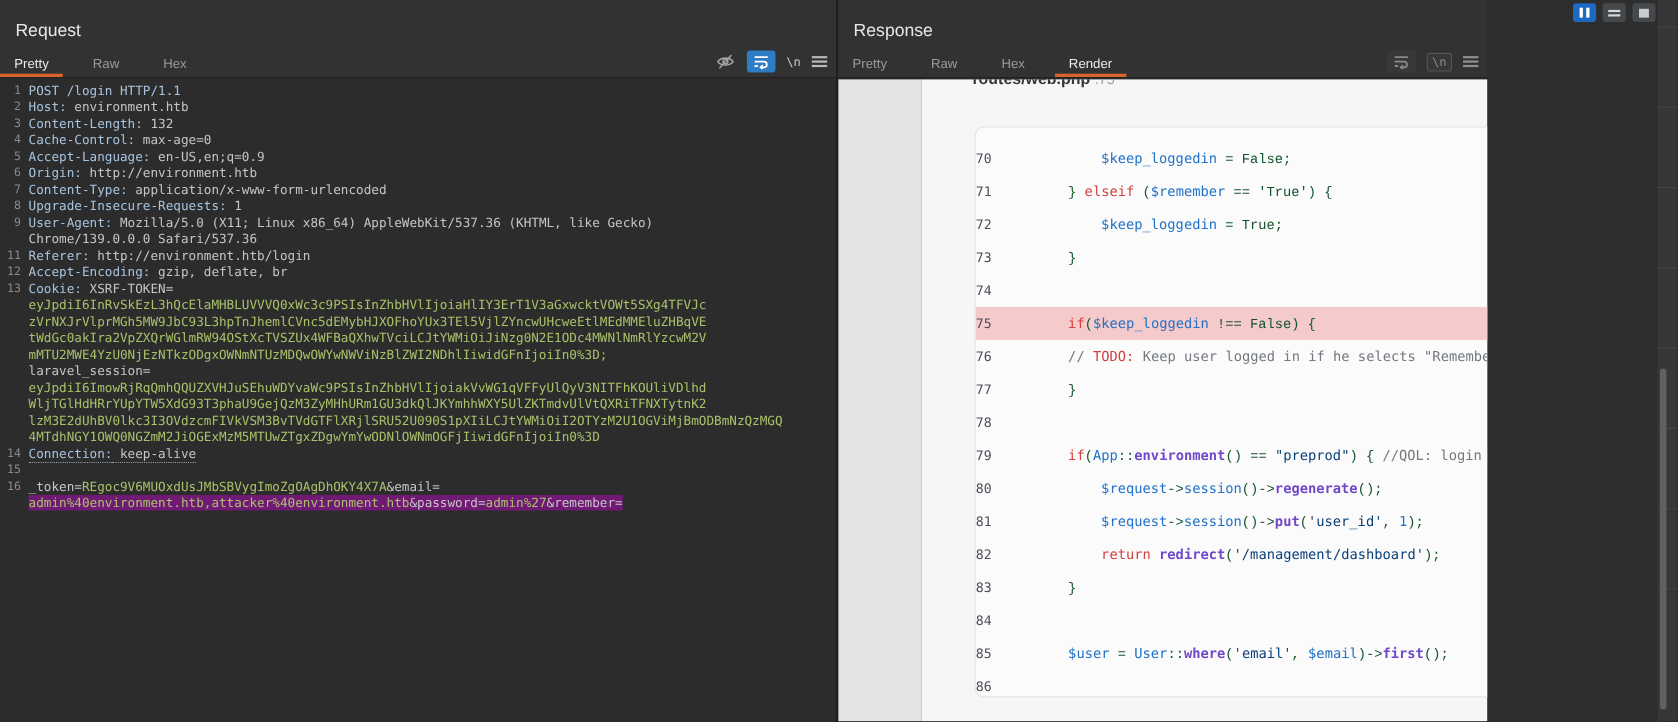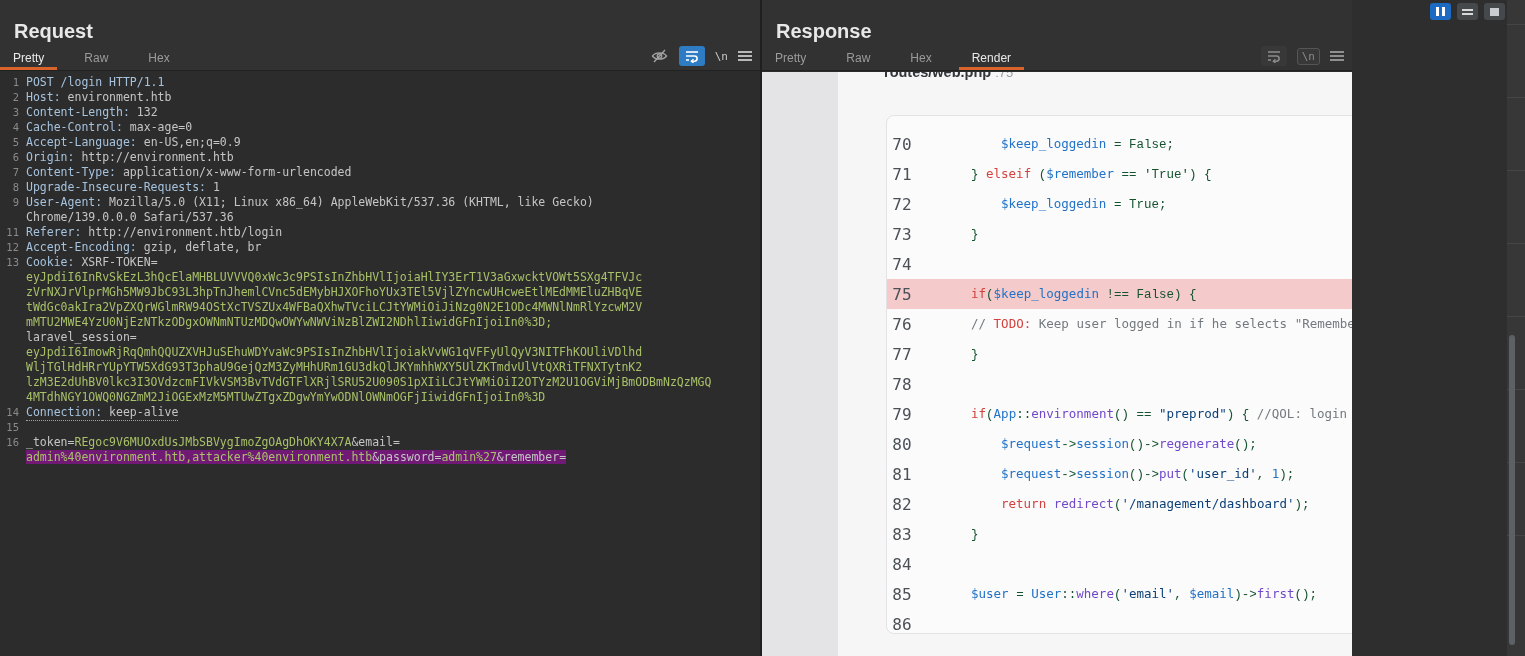--- a/index.html
+++ b/index.html
@@ -17,21 +17,21 @@
   .hbars i { display:block; width:11px; height:2px; background:#d7d9db; margin:2px 0; }
   .sq { width:9px; height:8px; background:#c9cdd1; }
 
   
   .panel { position:absolute; top:0; height:656px; }
   .left-panel  { left:0; width:760px; background:#2c2c2c; }
   .divider { position:absolute; top:0; left:760px; width:2px; height:656px; background:#1f1f1f; }
   .right-panel { left:762px; width:590px; background:#2c2c2c; }
 
   .panel-header { position:relative; height:71px; background:#323232; border-bottom:1px solid #222; }
-  .panel-title { position:absolute; top:20px; left:14px; font-size:20px; font-weight:bold; color:#e8e8e8; }
+  .panel-title { position:absolute; top:20px; left:14px; font-size:16px; font-weight:normal; color:#e8e8e8; }
   .tabs { position:absolute; bottom:0; left:0; display:flex; height:24px; }
   .tab { padding:0 13px; font-size:12px; color:#9b9b9b; display:flex; align-items:center;
          position:relative; cursor:pointer; margin-right:14px; }
   .tab.active { color:#e9e9e9; }
   .tab.active::after { content:""; position:absolute; left:0; right:0; bottom:0; height:3px; background:#d9632b; }
 
   .hdr-icons { position:absolute; right:8px; bottom:4px; display:flex; align-items:center; gap:10px; }
   .icon-btn { width:26px; height:20px; border-radius:3px; display:flex; align-items:center;
               justify-content:center; cursor:pointer; }
   .icon-btn.blue-bg { background:#2e7cc3; }
@@ -64,25 +64,25 @@
   .file-heading { position:absolute; left:46px; top:-8px; font-size:14.5px; font-weight:600;
                   color:#33373b; white-space:nowrap; }
   .file-heading .lineref { color:#9aa1a8; font-weight:400; font-size:13px;text-align:right; }
 
   .code-card { position:absolute; left:48px; top:43px; width:496px; height:519px;
                background:#fbfbfc; border:1px solid #e3e3e6; border-radius:8px;
                overflow:hidden; padding-top:13px;
                font-family:"DejaVu Sans Mono", monospace; font-size:12.5px; }
   .crow { display:flex; height:30px; align-items:center; }
   .crow.hl { background:#f5caca; }
-  .cnum { width:54px; flex:0 0 54px; text-align:center; padding-right:24px; color:#4b5057;
-          font-size:16px; user-select:none; }
+  .cnum { width:54px; flex:0 0 54px; text-align:left; padding-right:24px; color:#4b5057;
+          font-size:12px; user-select:none; }
   .ctext { white-space:pre; color:#24292e; }
   .k-plain{ color:#14532d;font-family:Liberation Mono, monospace; } .k-var{ color:#2272c7; } .k-kw{ color:#d3423e; }
-  .k-fn{ color:#7048c9; } .k-str{ color:#0b3f77; } .k-comment{ color:#73797f; }
+  .k-fn{ color:#7048c9;font-weight:bold; } .k-str{ color:#0b3f77; } .k-comment{ color:#73797f; }
   .k-num{ color:#2272c7; }
 
   
   .edge-strip { position:absolute; top:0; right:0; width:18px; height:656px; background:#373737; z-index:20; }
   .edge-strip .sep { position:absolute; left:0; right:0; height:1px; background:#454545; }
   .edge-thumb { position:absolute; left:2px; width:6px; border-radius:3px; background:#5d6166;
                 top:335px; height:310px; cursor:pointer; }
 
   
   svg.ic { display:block; }

